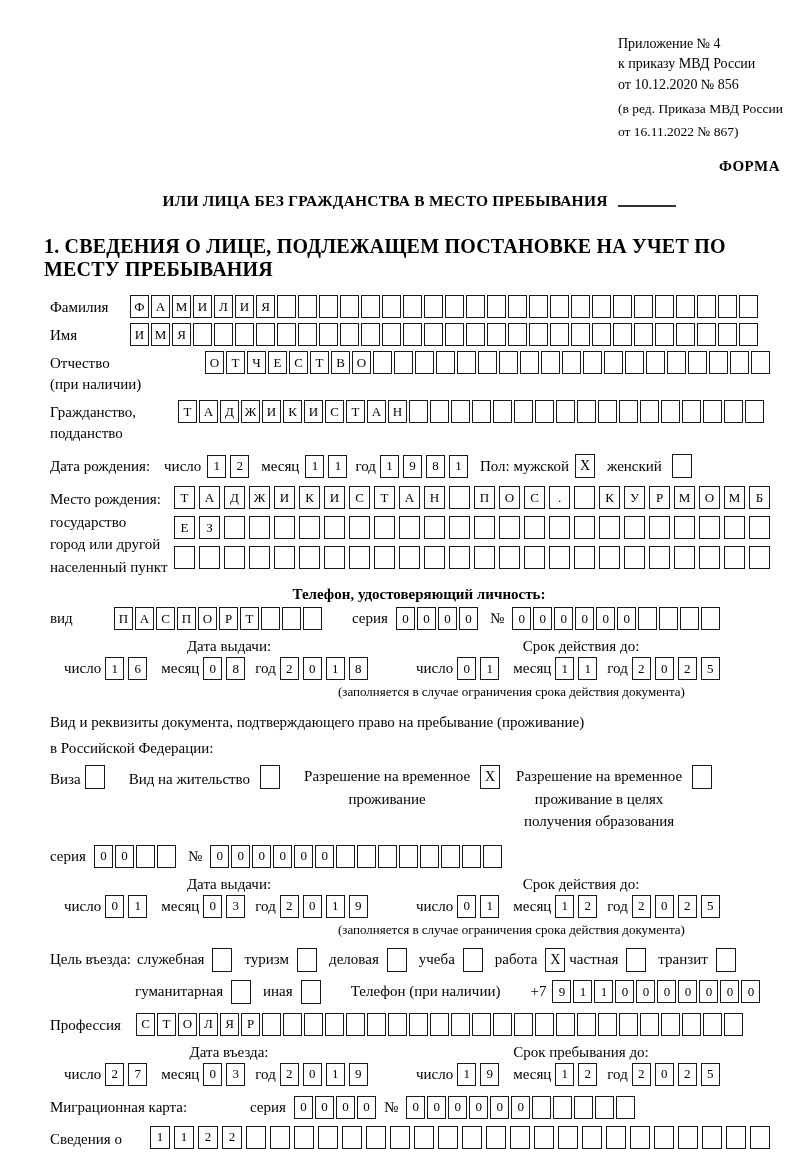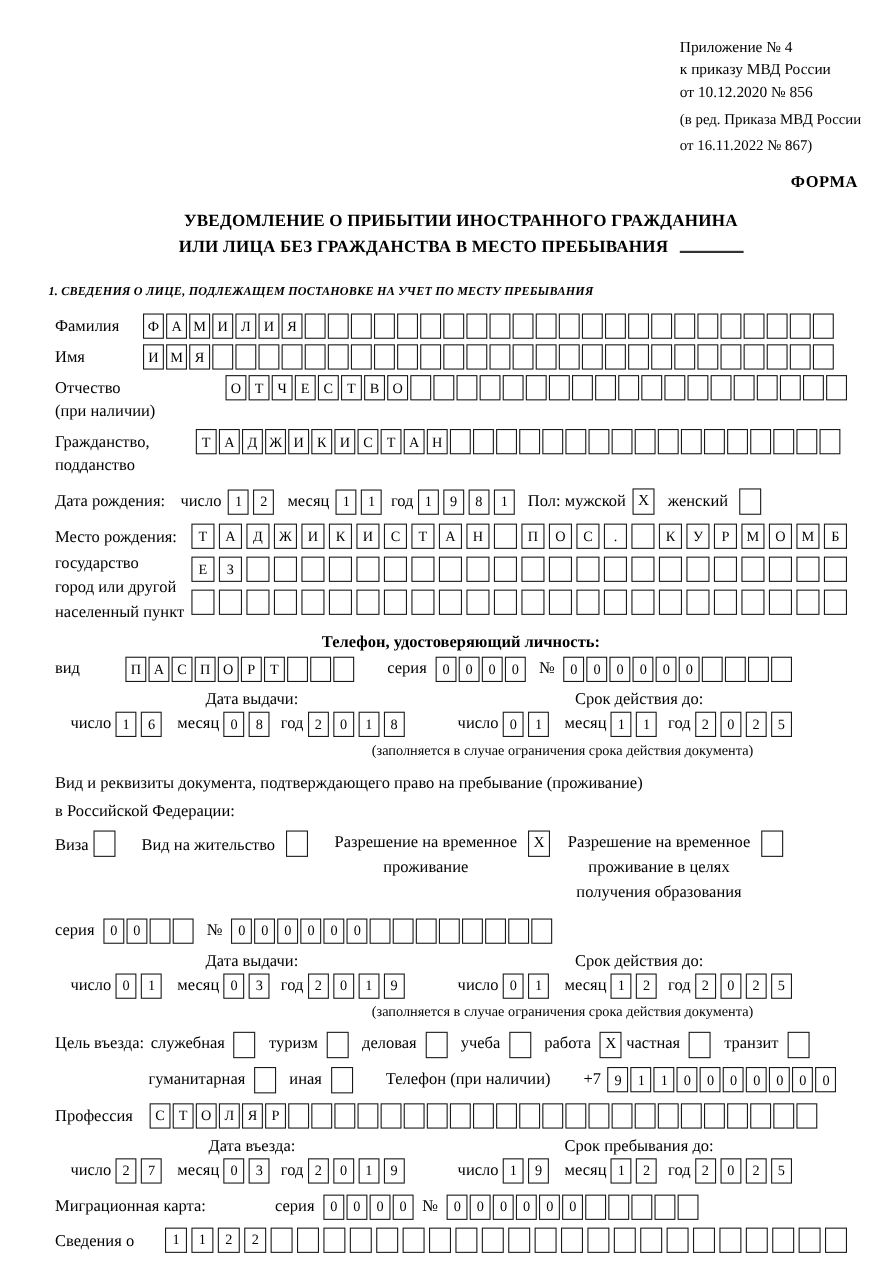--- a/index.html
+++ b/index.html
@@ -9,21 +9,21 @@
     font-family:"Liberation Serif","DejaVu Serif",serif;
     font-size:15px; padding:34px 12px 0 50px; overflow:hidden; position:relative;
   }
   
   .hdr { margin-left:568px; line-height:1.45; font-size:14px; }
   .hdr .sub { font-size:13.5px; margin-top:4px; }
   .forma { text-align:right; padding-right:8px; font-weight:bold; font-size:15px; margin-top:16px; letter-spacing:.5px; }
   
   .title { text-align:center; font-weight:bold; font-size:15.5px; line-height:1.55; margin-top:14px; letter-spacing:.2px; }
   .blank-line { display:inline-block; width:58px; border-bottom:2.5px solid #333; margin-left:10px; transform:translateY(1px); }
-  .sect { font-weight:bold; font-size:11px; margin-top:22px; margin-left:-6px; letter-spacing:.2px;font-style:italic; }
+  .sect { font-weight:bold; font-size:20px; margin-top:22px; margin-left:-6px; letter-spacing:.2px; }
   
   .cells { display:inline-flex; gap:2px; vertical-align:middle; flex:none; }
   .cell { width:19px; height:23px; border:1.6px solid #1a1a1a; display:inline-flex; align-items:center; justify-content:center;
           font-size:13px; flex:none; background:#fff; }
   .cells.wide { gap:4px; } .cells.wide .cell { width:21px; }
   .cells.mid  { gap:4px; } .cells.mid  .cell { width:20px; }
   .cells.dt   { gap:4px; }
   .cbox { width:20px; height:24px; border:1.6px solid #1a1a1a; display:inline-flex; align-items:center; justify-content:center;
           font-size:14px; flex:none; background:#fff; }
   
@@ -62,21 +62,20 @@
   <div class="hdr">
     <div>Приложение № 4</div>
     <div>к приказу МВД России</div>
     <div>от 10.12.2020 № 856</div>
     <div class="sub">(в ред. Приказа МВД России</div>
     <div class="sub">от 16.11.2022 № 867)</div>
   </div>
   <div class="forma">ФОРМА</div>
 
   <div class="title">
-    <div>УВЕДОМЛЕНИЕ О ПРИБЫТИИ ИНОСТРАННОГО ГРАЖДАНИНА</div>
     <div><span>ИЛИ ЛИЦА БЕЗ ГРАЖДАНСТВА В МЕСТО ПРЕБЫВАНИЯ</span><span class="blank-line"></span></div>
   </div>
 
   <div class="sect">1. СВЕДЕНИЯ О ЛИЦЕ, ПОДЛЕЖАЩЕМ ПОСТАНОВКЕ НА УЧЕТ ПО МЕСТУ ПРЕБЫВАНИЯ</div>
 
   <div class="frow" style="margin-top:14px;">
     <div class="flabel w80">Фамилия</div>
     <span class="cells">
         <span class="cell">Ф</span>
         <span class="cell">А</span>

